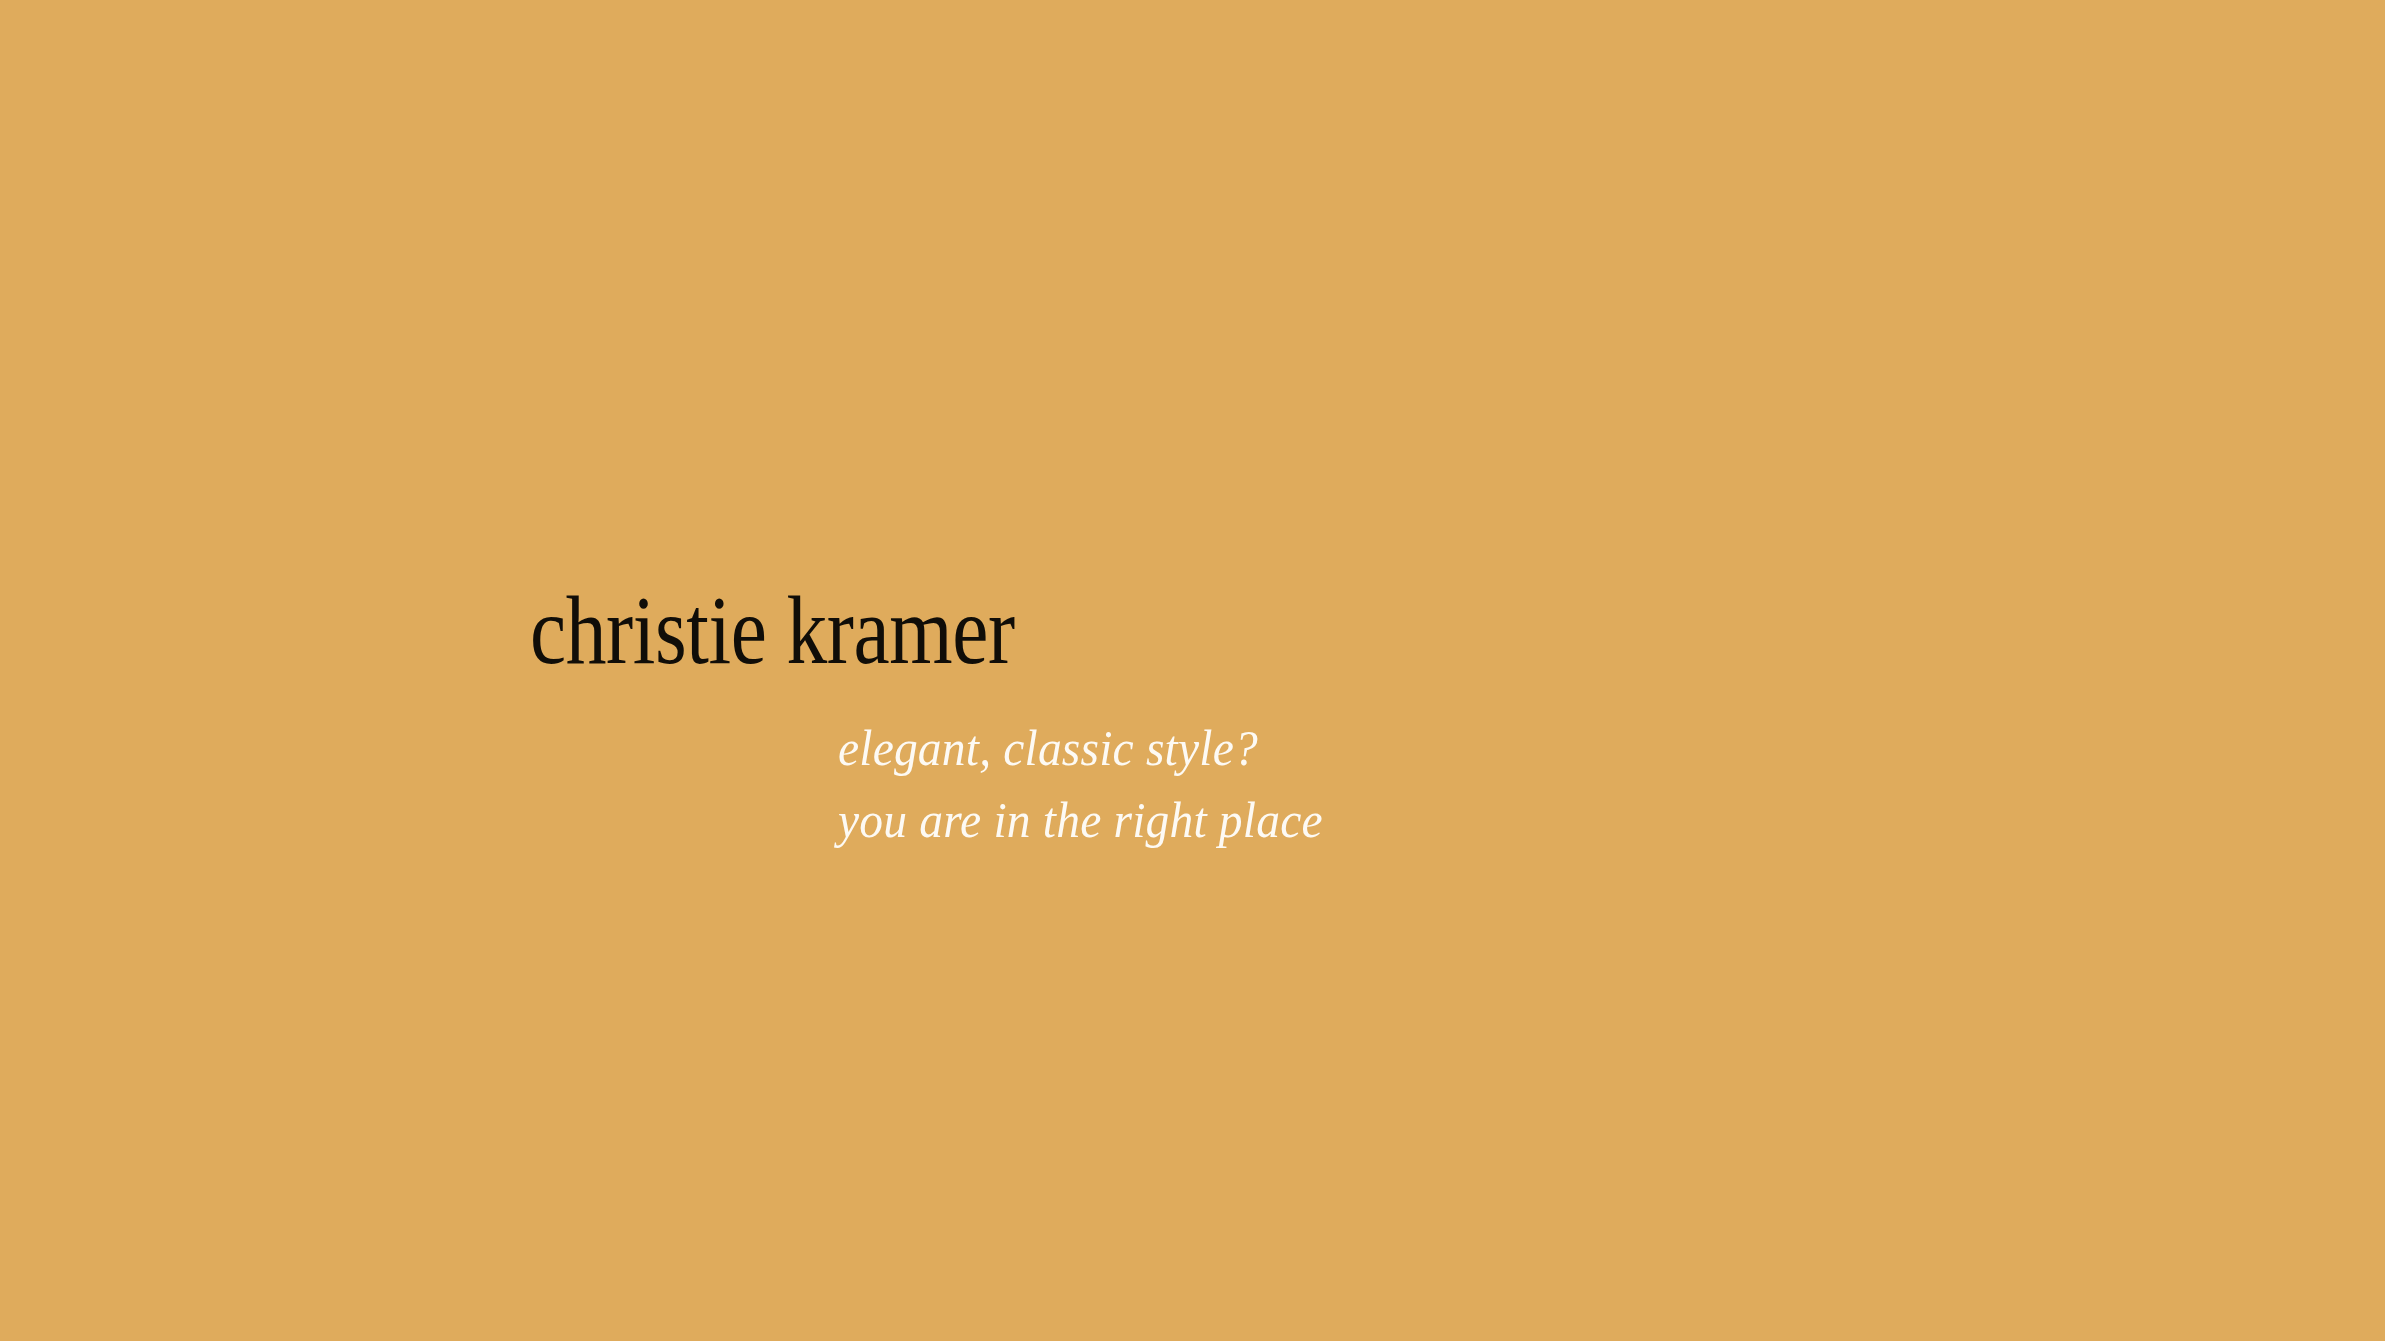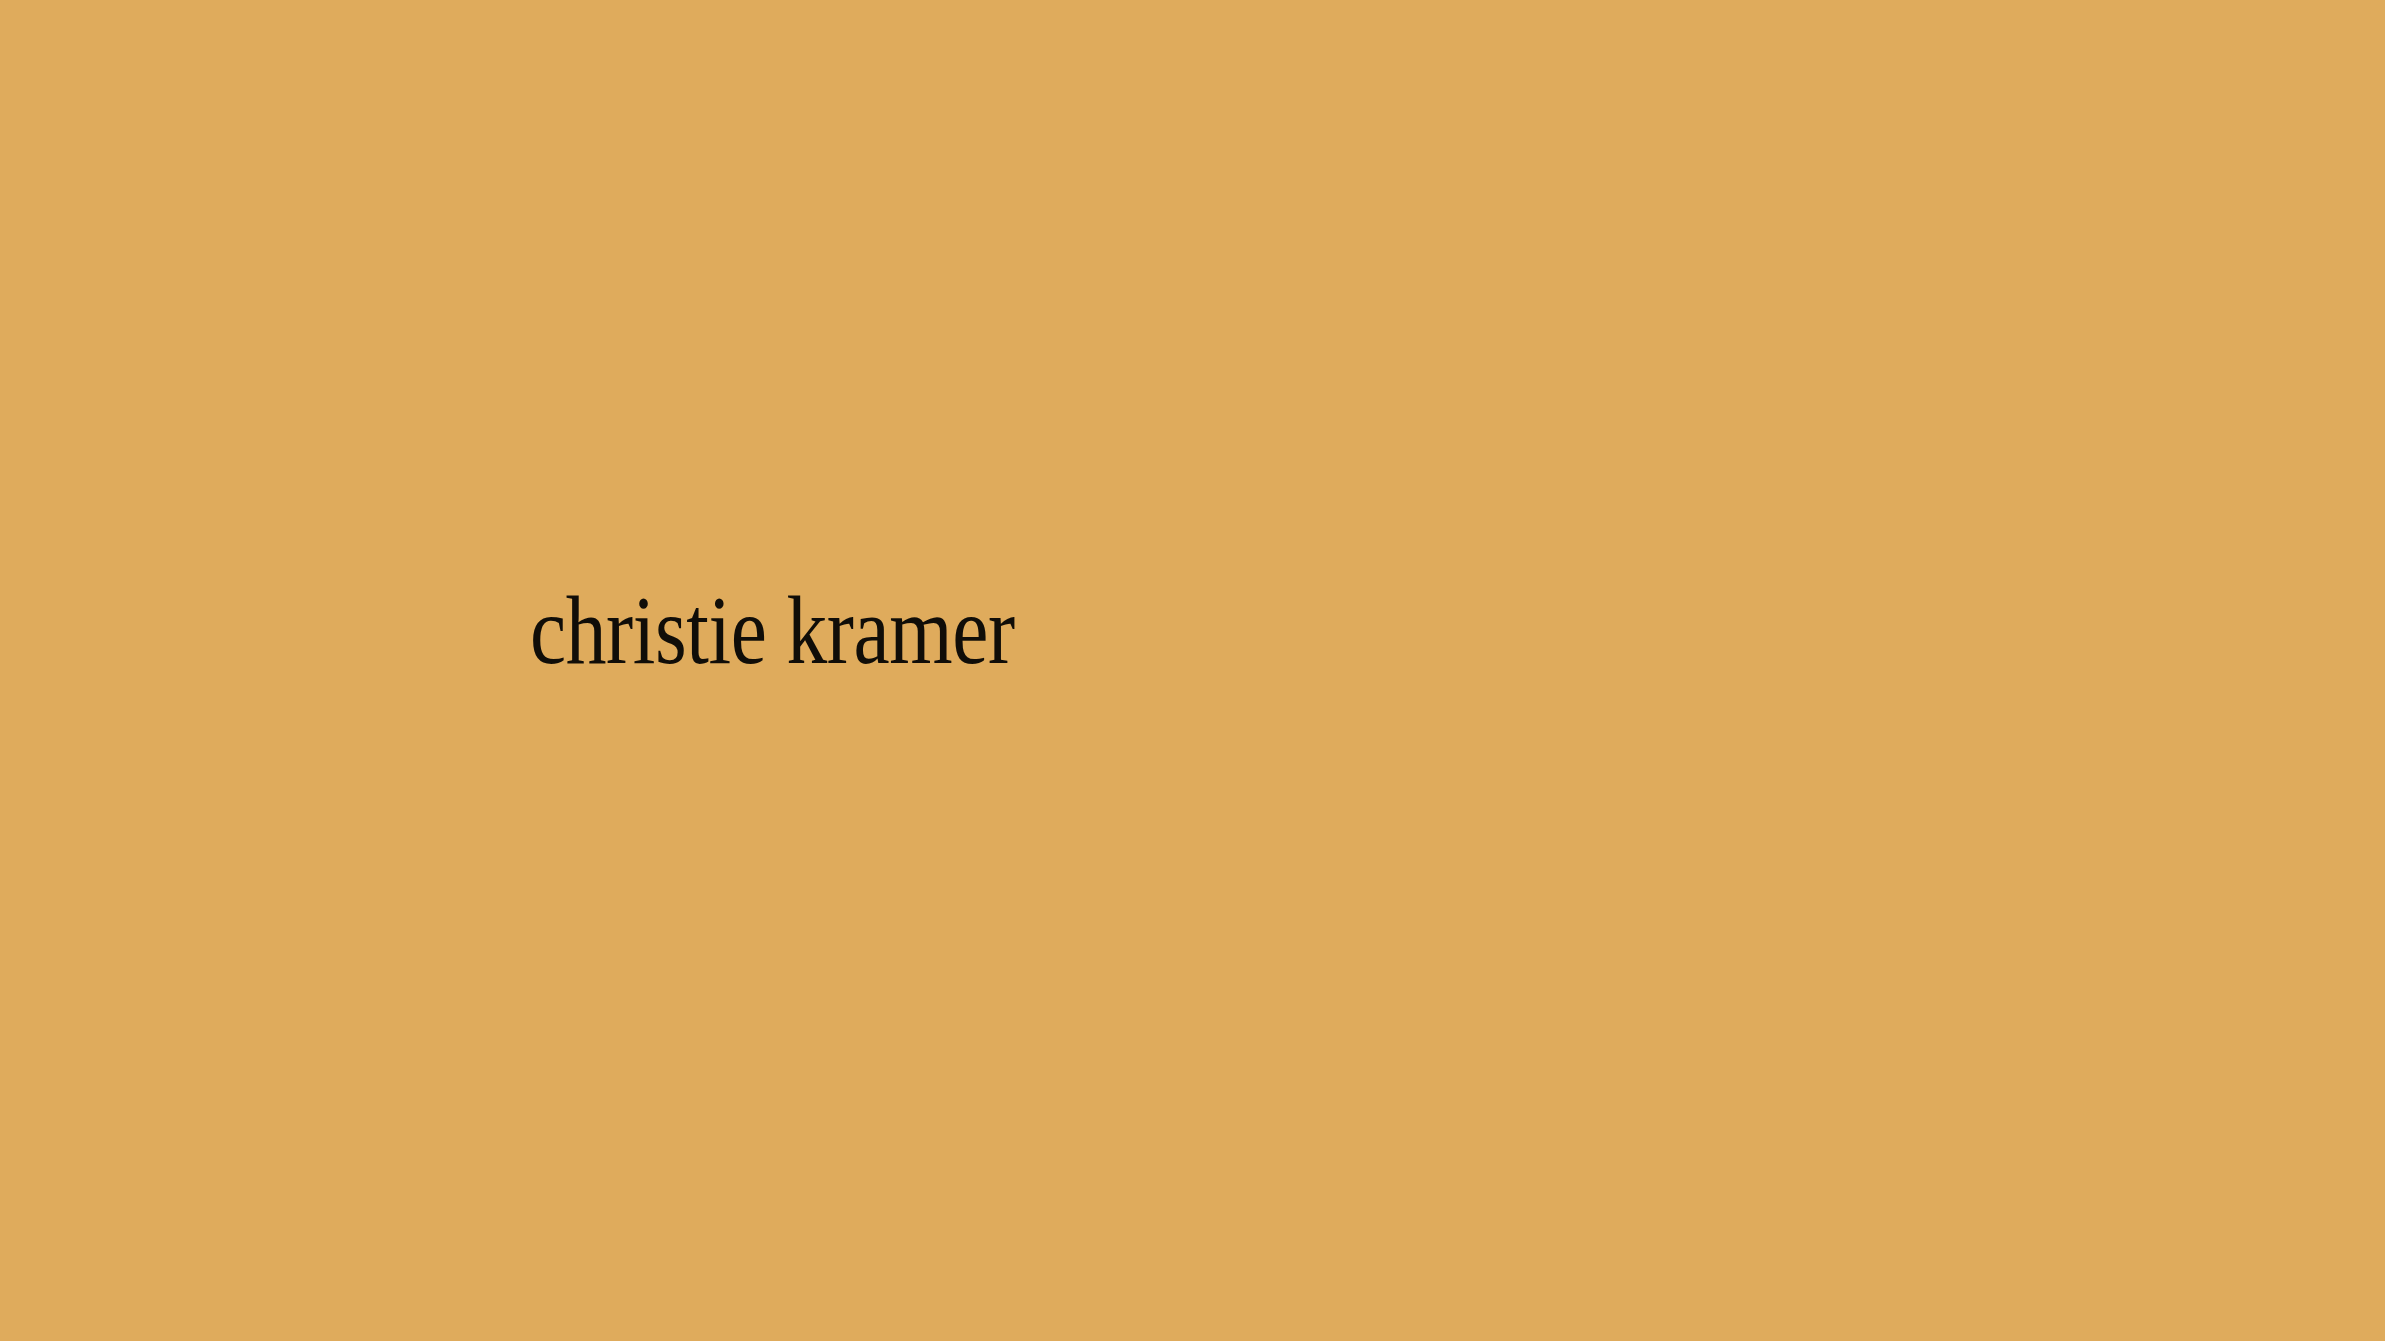--- a/index.html
+++ b/index.html
@@ -79,16 +79,20 @@
 </style>
 </head>
 <body style="background: rgb(223, 171, 92);">
 
 <div class="canvas" style="background: rgb(223, 171, 92);">
 
   <section class="hero">
 
     <h1 class="brand-name" style="color: rgb(16, 13, 8);">christie kramer</h1>
 
+    <div class="tagline">
+      <div class="tagline-line" style="color: rgb(253, 250, 244);">elegant, classic style?</div>
+      <div class="tagline-line" style="color: rgb(253, 250, 244);">you are in the right place</div>
+    </div>
 
   </section>
 
 </div>
 
 </body></html>

